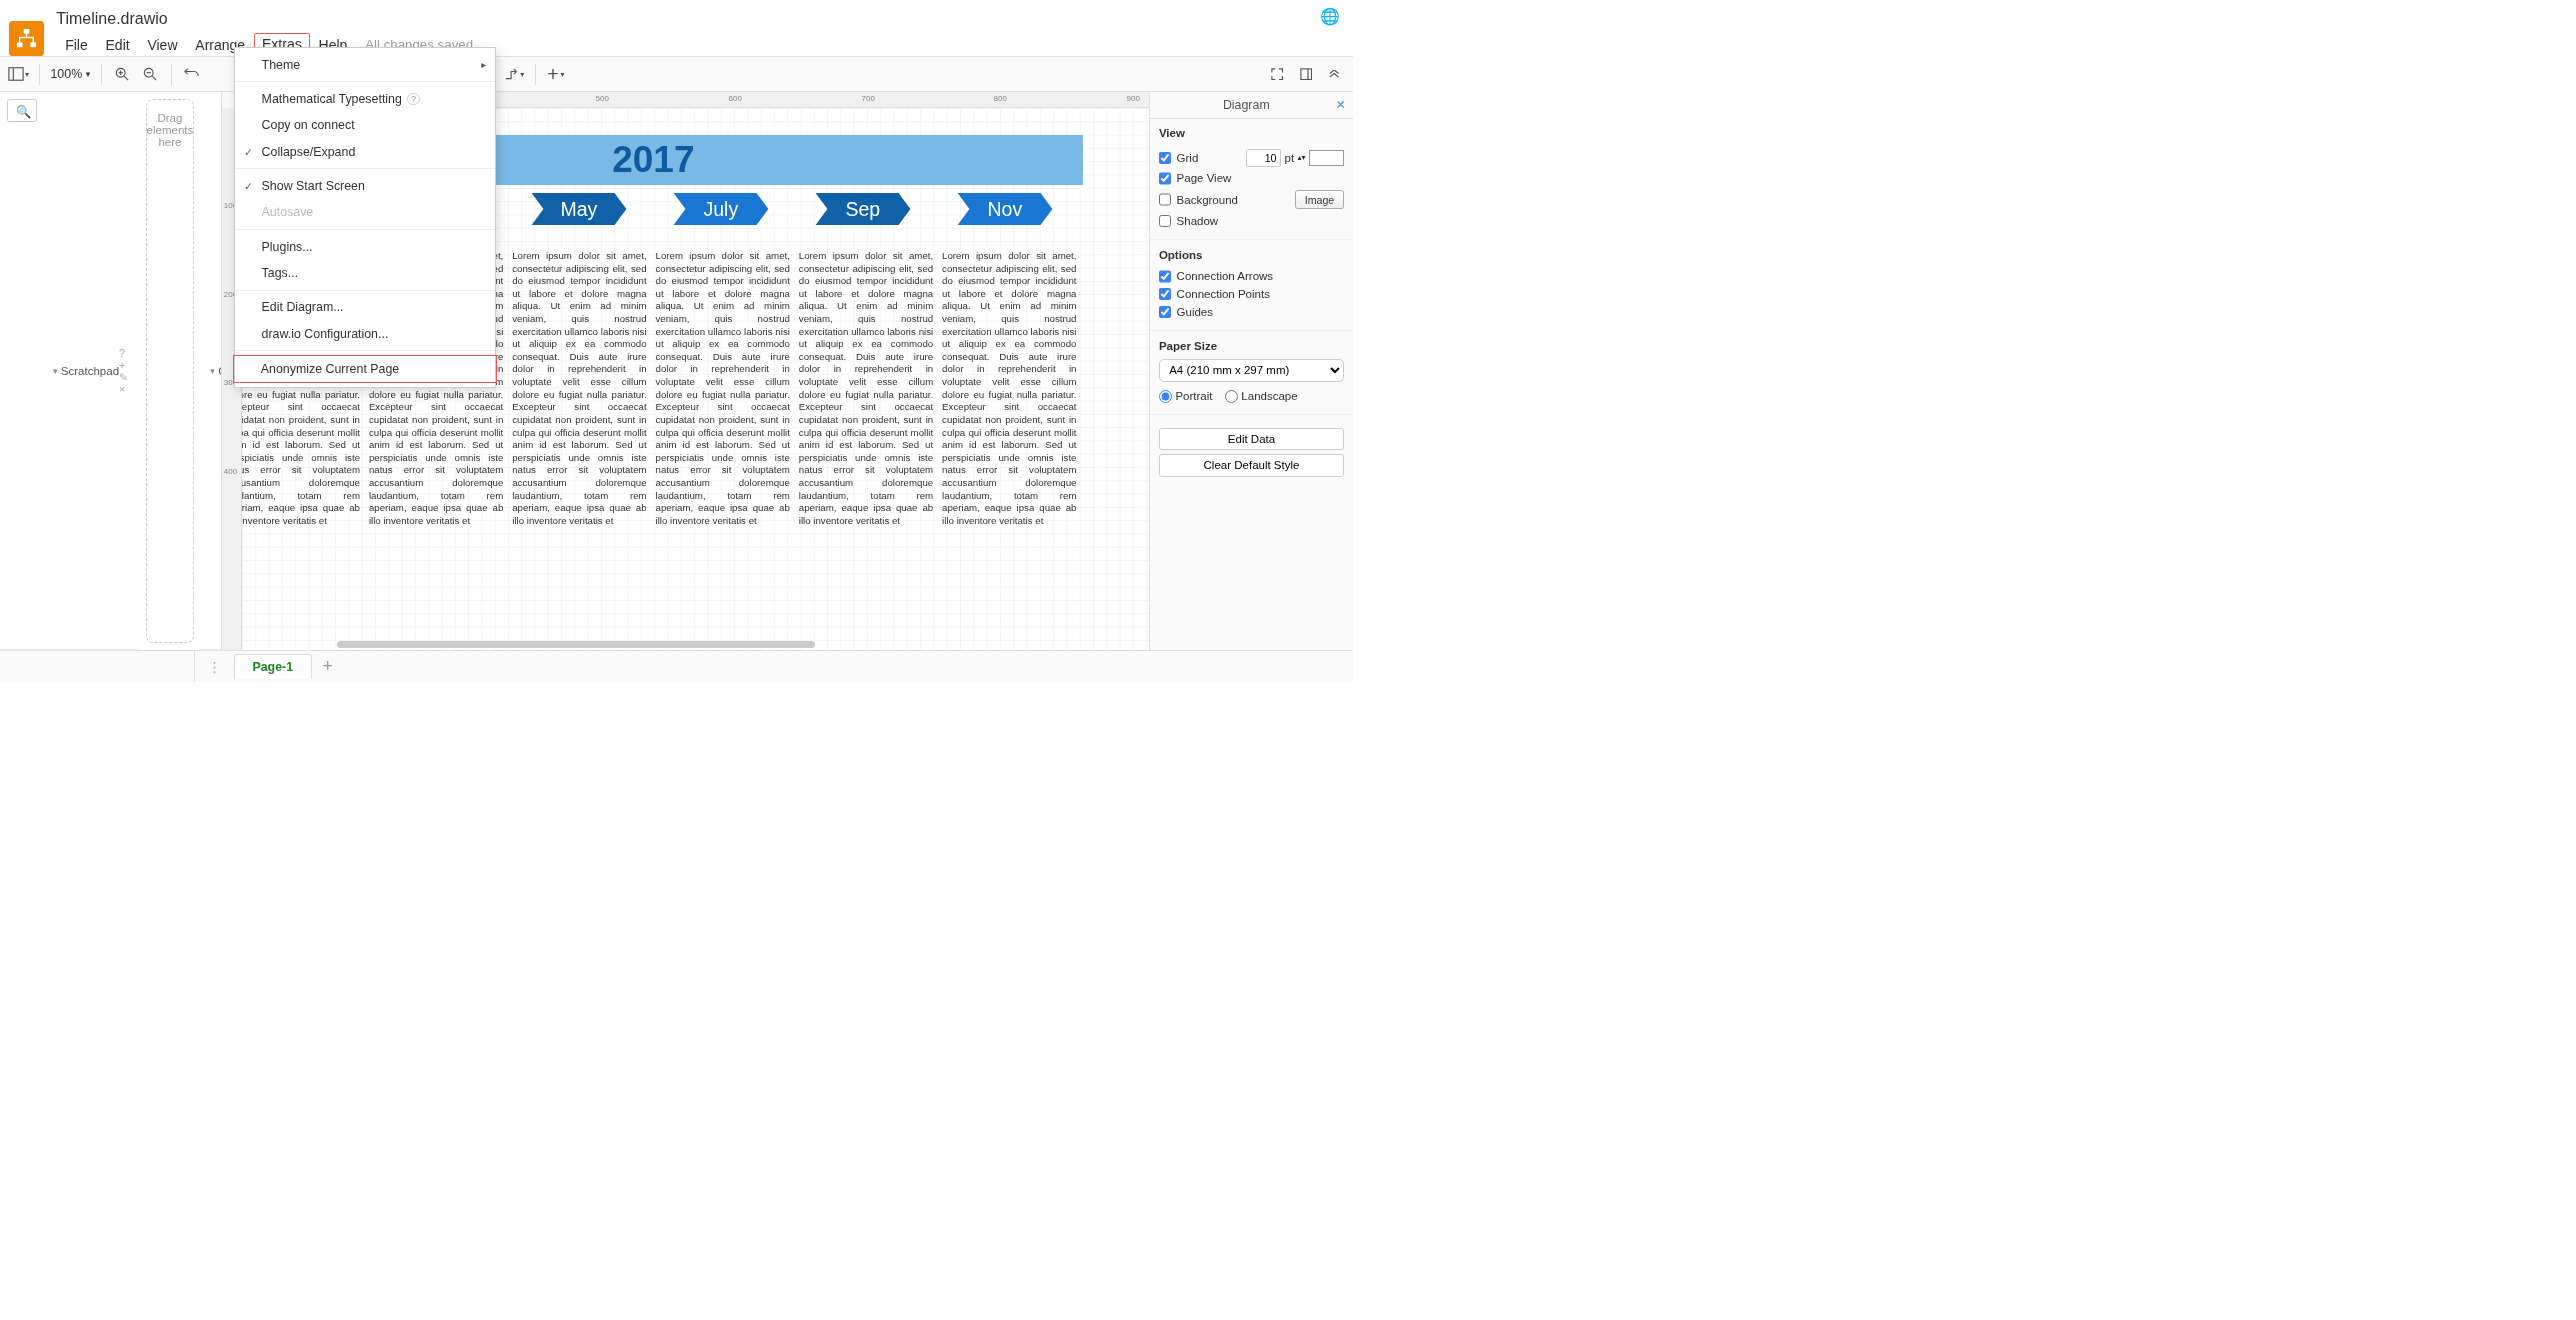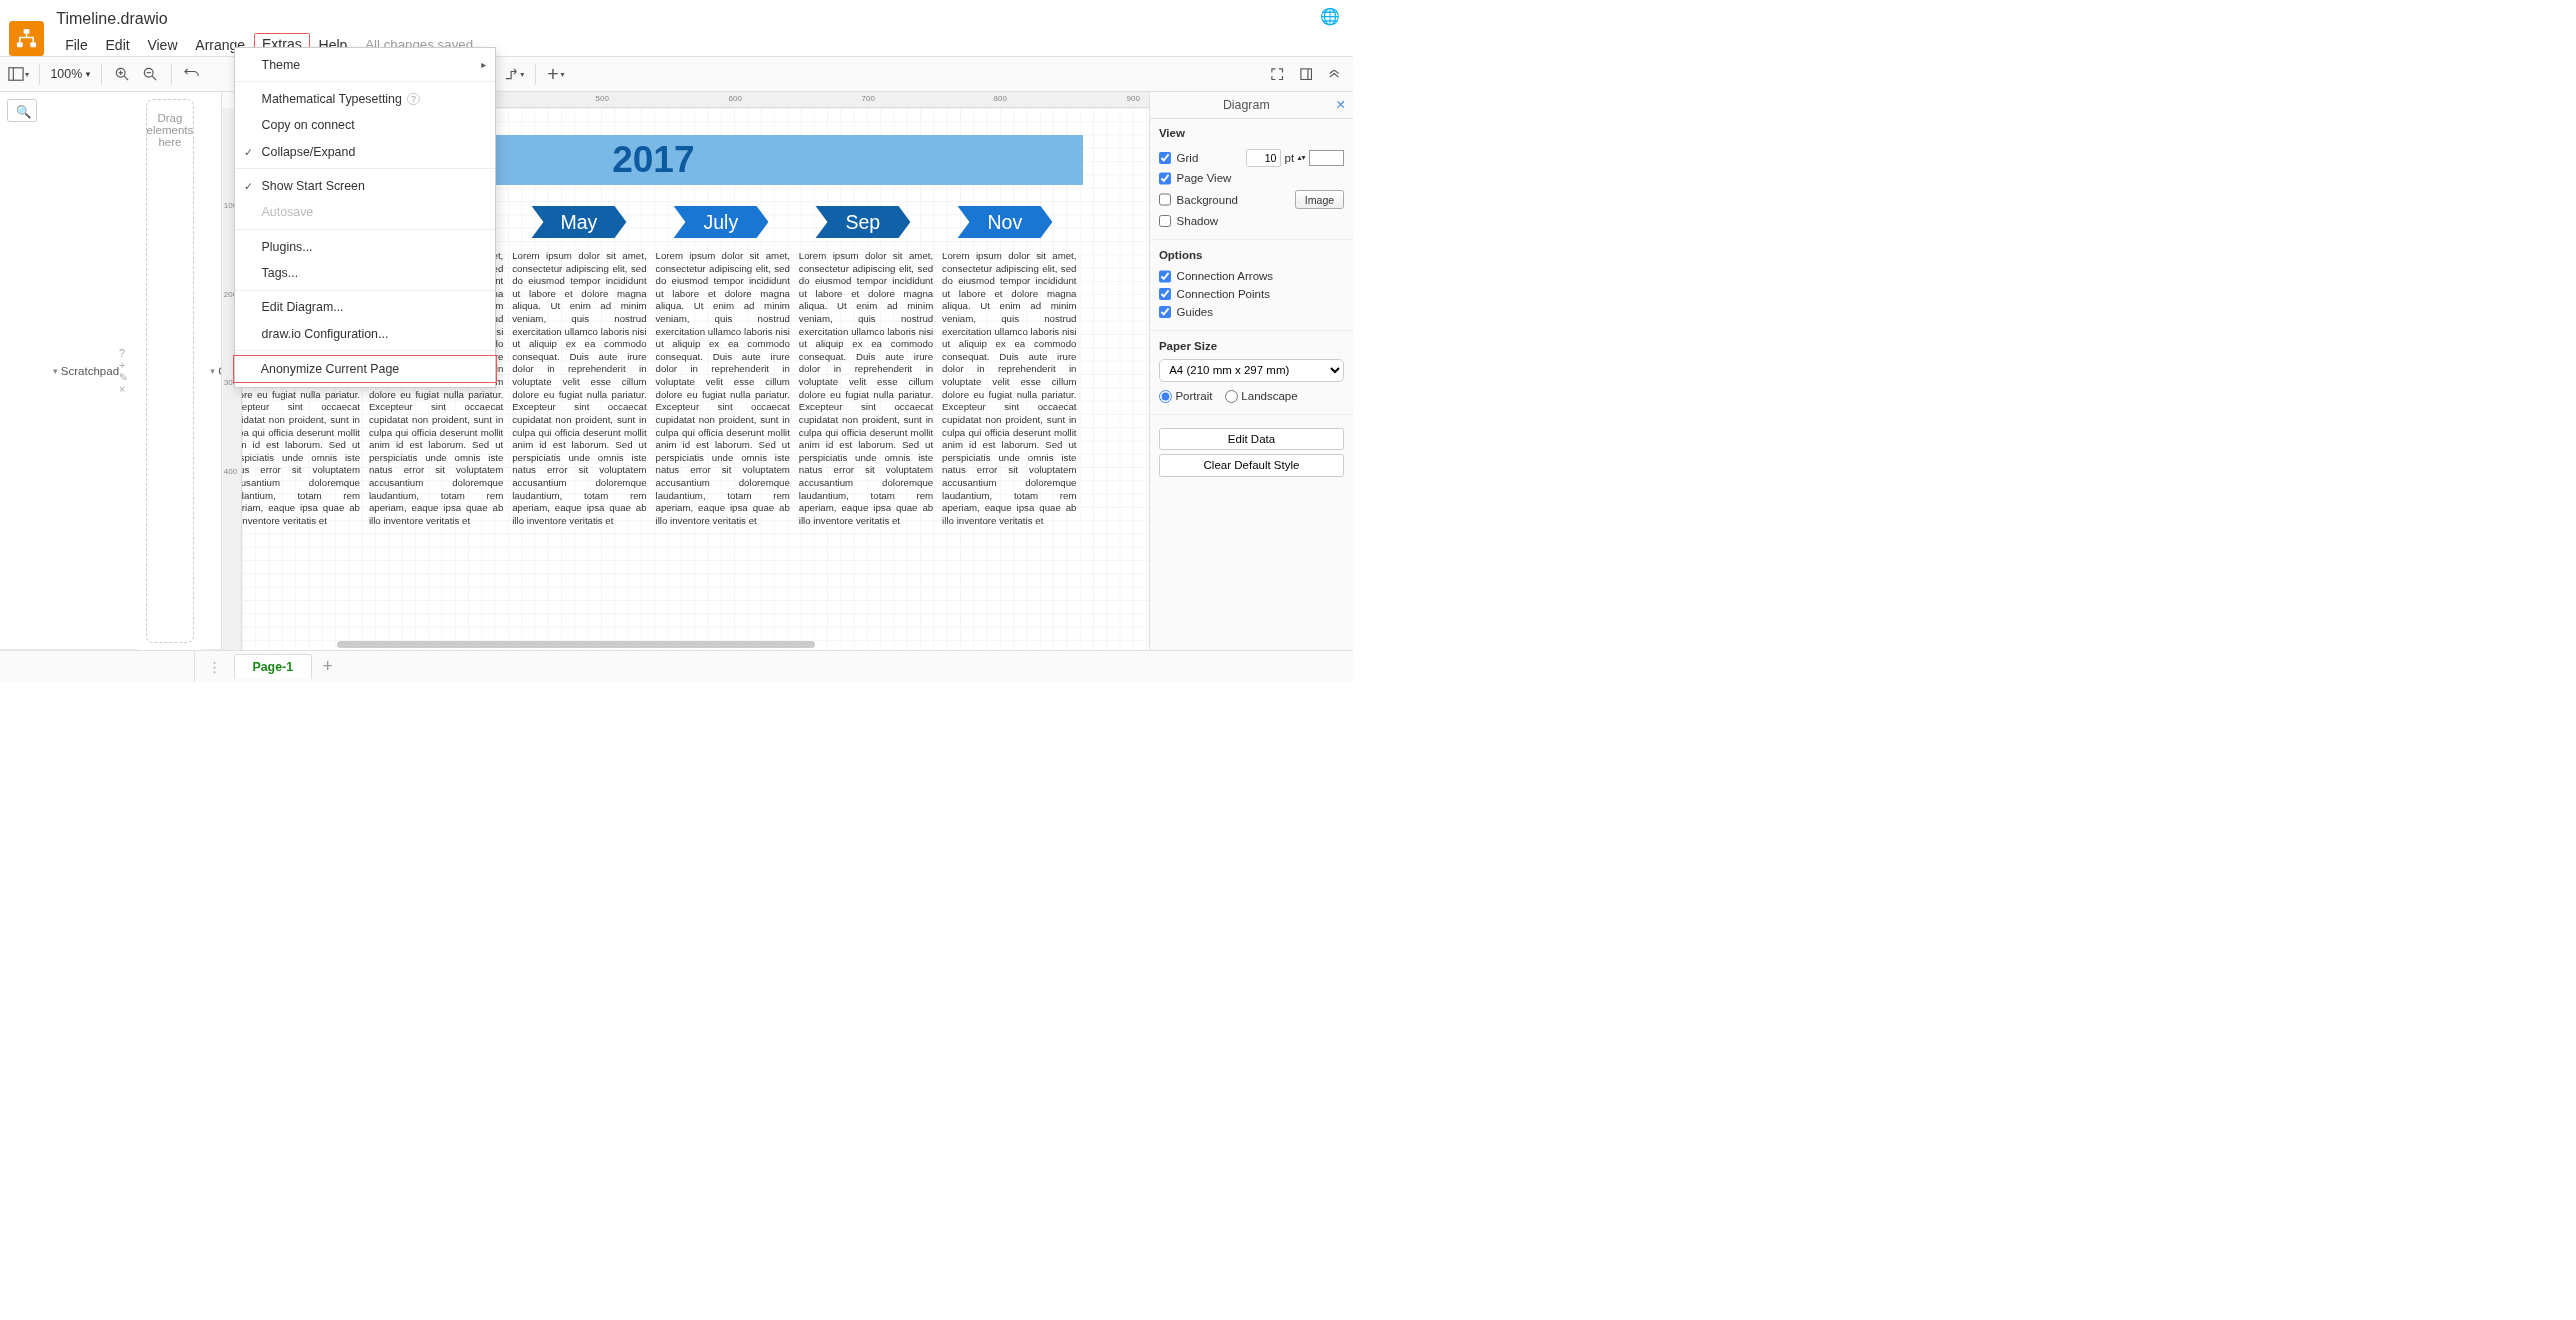--- a/index.html
+++ b/index.html
@@ -45,21 +45,21 @@
 
 .canvas-wrap { flex: 1; position: relative; overflow: hidden; background: #fafafa; }
 .ruler-h { position: absolute; top: 0; left: 19.5px; right: 0; height: 16px; background: #f0f0f0; border-bottom: 0.9px solid #ddd; display: flex; font-size: 8px; color: #888; overflow: hidden; }
 .ruler-h span { position: absolute; top: 1.8px; }
 .ruler-v { position: absolute; top: 16px; left: 0; bottom: 0; width: 19.5px; background: #f0f0f0; border-right: 0.9px solid #ddd; font-size: 8px; color: #888; }
 .ruler-v span { position: absolute; left: 1.8px; transform: translateY(-50%); }
 .canvas { position: absolute; top: 16px; left: 19.5px; right: 0; bottom: 0; background: #fff; background-image: linear-gradient(#f4f4f4 0.9px, transparent 0.9px), linear-gradient(90deg, #f4f4f4 0.9px, transparent 0.9px); background-size: 13.3px 13.3px; overflow: hidden; }
 .year-banner { position: absolute; top: 26.6px; left: -17.7px; width: 859px; height: 50px; background: #7ab8e6; display: flex; align-items: center; justify-content: center; }
 .year-banner span { font-size: 37px; font-weight: 700; color: #0d5a9e; }
 .chevrons { position: absolute; top: 85px; left: -17.7px; display: flex; }
-.chev-shape { position: relative; width: 142px; height: 32px; margin-right: 0; margin-top: 13px; }
+.chev-shape { position: relative; width: 142px; height: 32px; margin-right: 0; }
 .chev-shape svg { width: 100%; height: 100%; }
 .chev-shape .lbl { position: absolute; top: 0; left: 0; width: 100%; height: 100%; display: flex; align-items: center; justify-content: center; color: #fff; font-size: 19.5px; font-weight: 400; }
 .lorem-cols { position: absolute; top: 142px; left: -17.7px; display: flex; gap: 5.3px; width: 859px; }
 .lorem-col { width: 138px; font-size: 9.7px; color: #333; text-align: justify; line-height: 1.3; padding: 0 1.8px; }
 
 
 .panel-right { width: 204px; border-left: 0.9px solid #e0e0e0; background: #fafafa; padding: 0; }
 .pr-tabs { display: flex; border-bottom: 0.9px solid #ddd; align-items: center; padding: 5.3px 7px; }
 .pr-tab { flex: 1; text-align: center; font-size: 12.4px; font-weight: 500; color: #555; }
 .pr-close { color: #4a90d9; font-size: 12.4px; cursor: pointer; }

